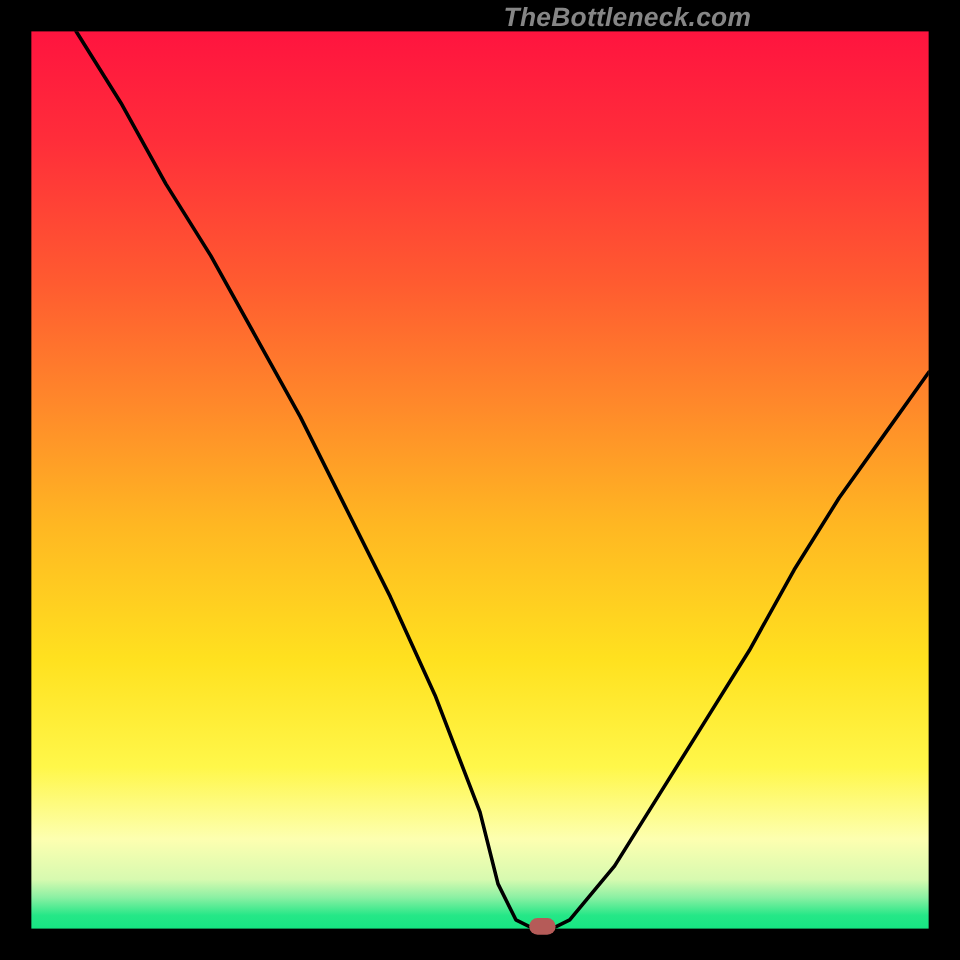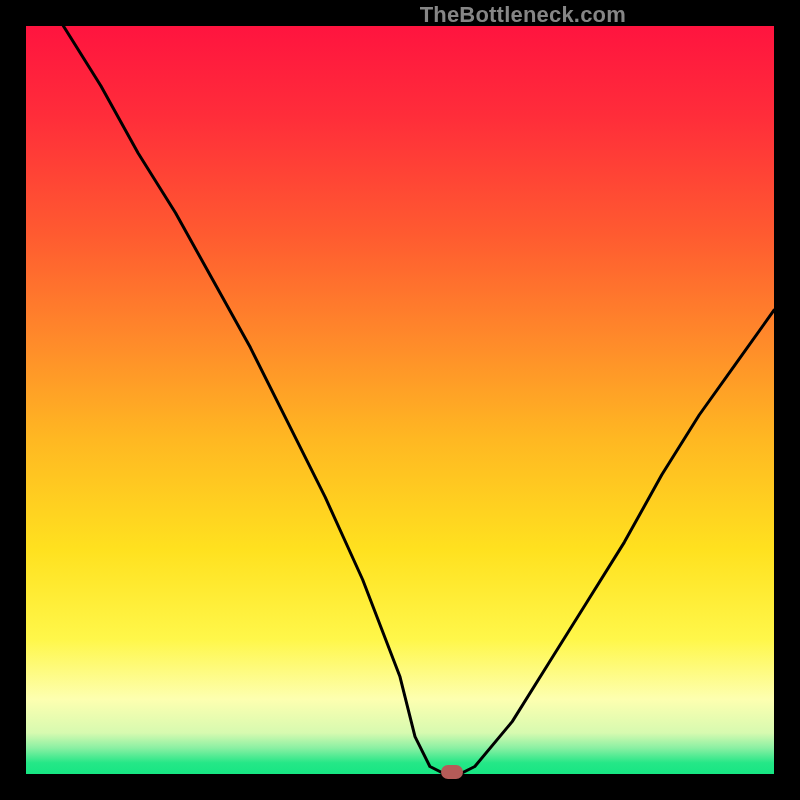--- a/index.html
+++ b/index.html
@@ -11,20 +11,21 @@
     overflow: hidden;
     font-family: Arial, Helvetica, sans-serif;
   }
   .frame {
     position: absolute;
     left: 0;
     top: 0;
     width: 634px;
     height: 800px;
     background: #000;
+    font-style: italic;
   }
   .watermark {
     position: absolute;
     top: 2px;
     right: 8px;
     font-size: 22px;
     font-weight: bold;
     color: #868686;
     letter-spacing: 0.2px;
   }

